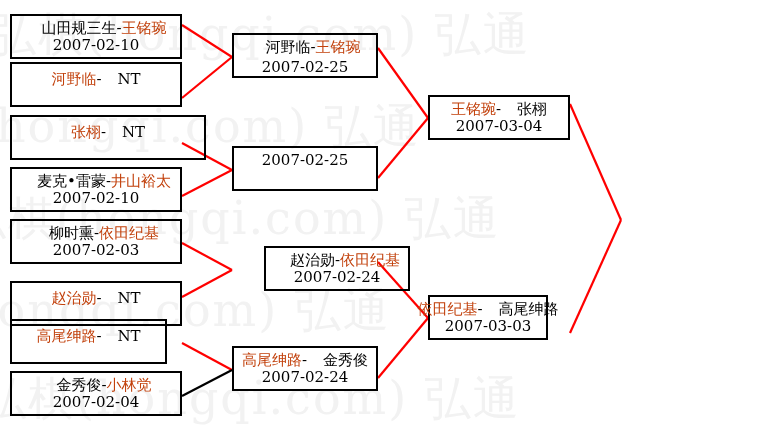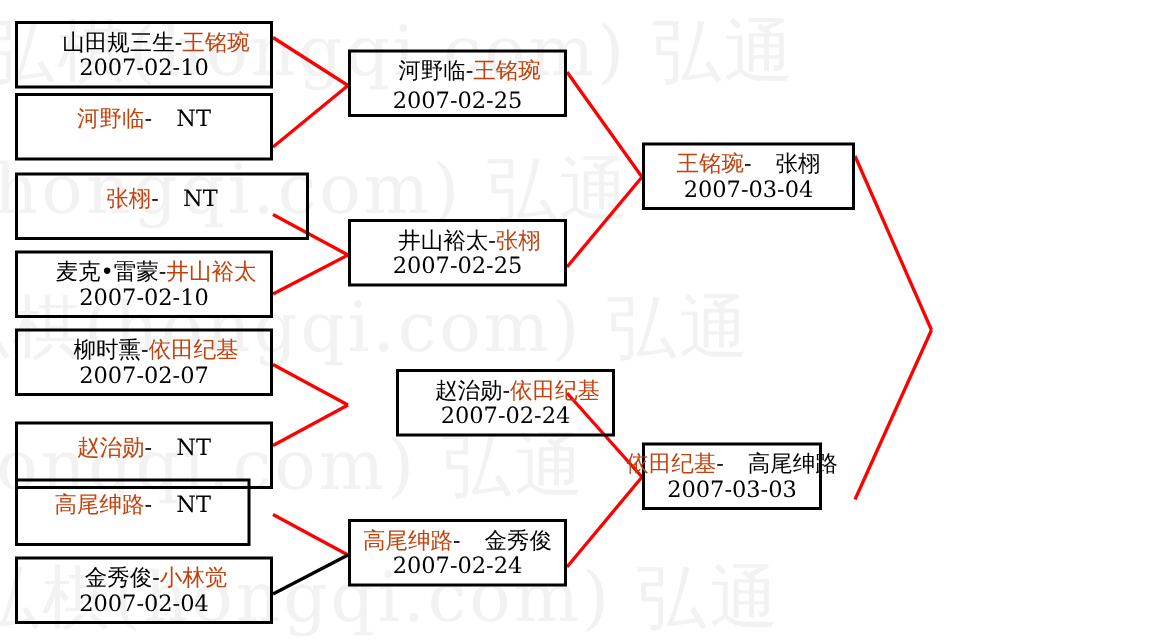--- a/index.html
+++ b/index.html
@@ -112,21 +112,21 @@
     <span class="date"></span>
   </div>
 
   <div class="node two-line" style="left:10px;top:167px;width:172px;height:45px;">
     <span class="pair"><span class="lose">麦克•雷蒙</span><span class="sep">-</span><span class="win">井山裕太</span></span>
     <span class="date">2007-02-10</span>
   </div>
 
   <div class="node two-line" style="left:10px;top:219px;width:172px;height:45px;">
     <span class="pair"><span class="lose">柳时熏</span><span class="sep">-</span><span class="win">依田纪基</span></span>
-    <span class="date">2007-02-07</span>
+    <span class="date">2007-02-03</span>
   </div>
 
   <div class="node one-line" style="left:10px;top:281px;width:172px;height:45px;">
     <span class="pair"><span class="win">赵治勋</span><span class="sep">-</span><span class="lose">NT</span></span>
     <span class="date"></span>
   </div>
 
   <div class="node one-line" style="left:10px;top:319px;width:157px;height:45px;">
     <span class="pair"><span class="win">高尾绅路</span><span class="sep">-</span><span class="lose">NT</span></span>
     <span class="date"></span>
@@ -136,21 +136,20 @@
     <span class="pair"><span class="lose">金秀俊</span><span class="sep">-</span><span class="win">小林觉</span></span>
     <span class="date">2007-02-04</span>
   </div>
 
   <div class="node two-line" style="left:232px;top:33px;width:146px;height:45px;justify-content:space-between;">
     <span class="pair"><span class="lose">河野临</span><span class="sep">-</span><span class="win">王铭琬</span></span>
     <span class="date">2007-02-25</span>
   </div>
 
   <div class="node two-line" style="left:232px;top:146px;width:146px;height:45px;">
-    <span class="pair"><span class="lose">井山裕太</span><span class="sep">-</span><span class="win">张栩</span></span>
     <span class="date">2007-02-25</span>
   </div>
 
   <div class="node two-line" style="left:232px;top:246px;width:146px;height:45px;margin-left:32px;">
     <span class="pair"><span class="lose">赵治勋</span><span class="sep">-</span><span class="win">依田纪基</span></span>
     <span class="date">2007-02-24</span>
   </div>
 
   <div class="node two-line" style="left:232px;top:346px;width:146px;height:45px;">
     <span class="pair"><span class="win">高尾绅路</span><span class="sep">-</span><span class="lose">金秀俊</span></span>

